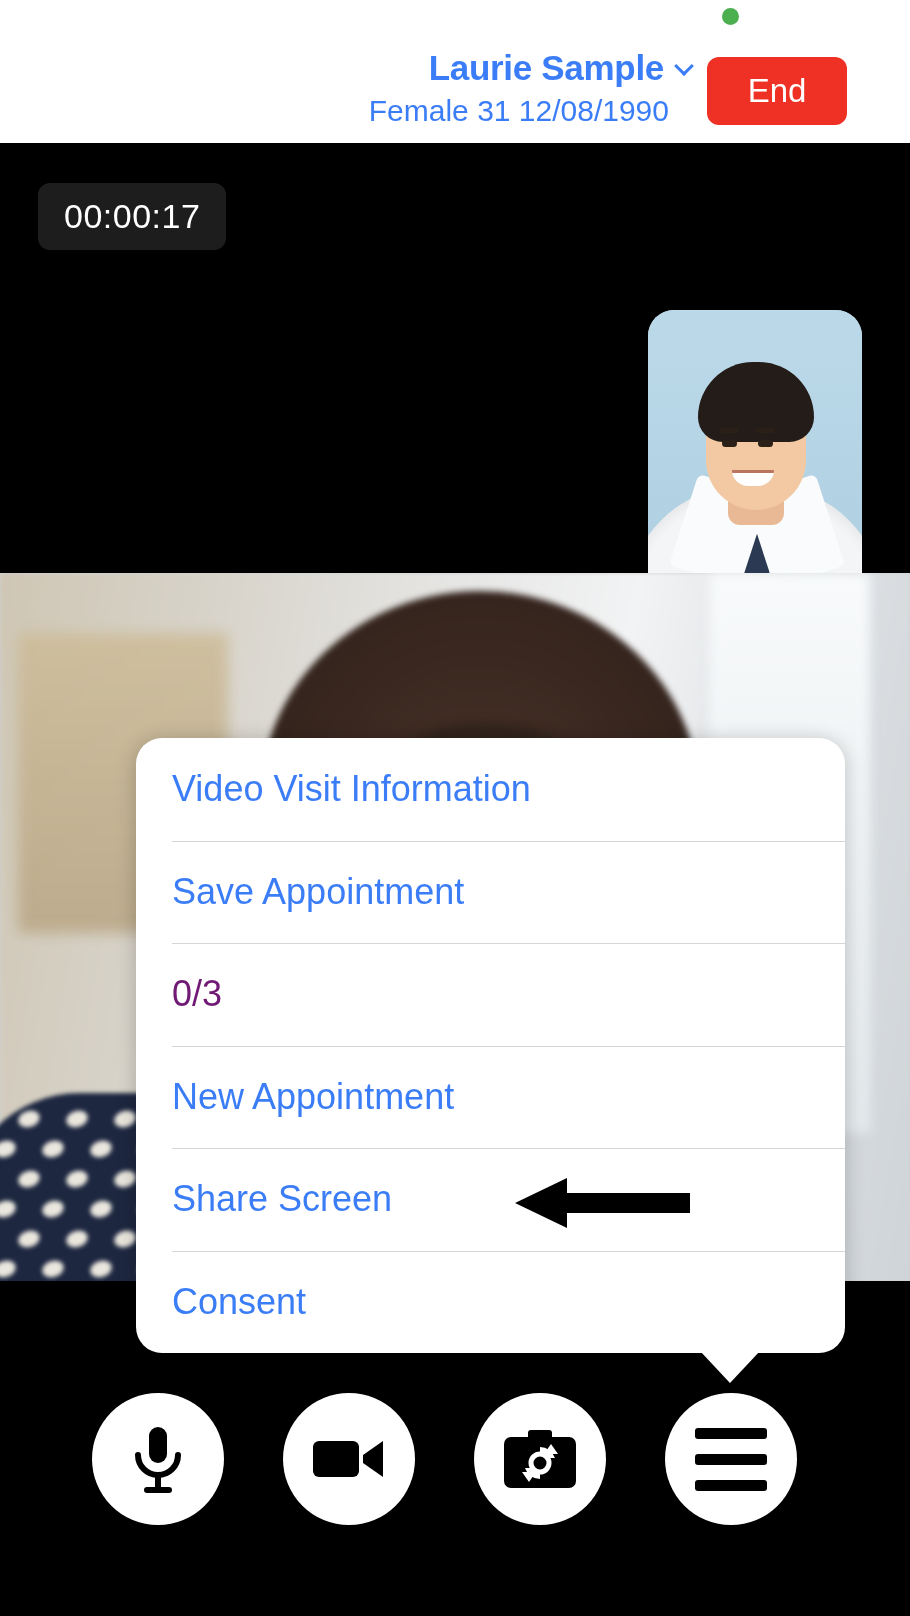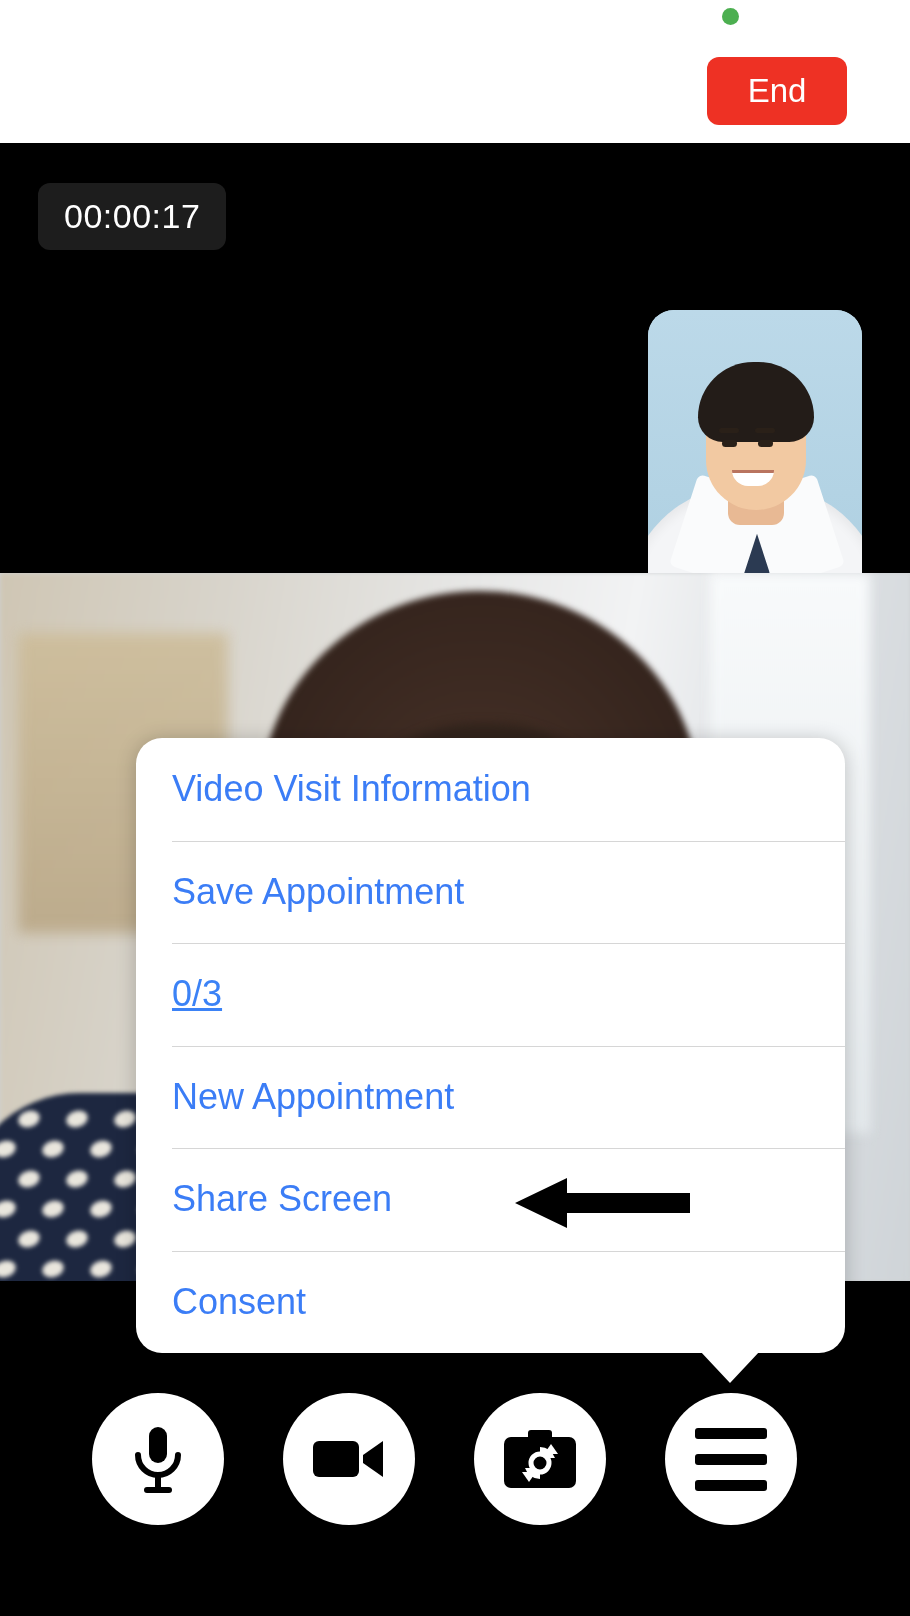--- a/index.html
+++ b/index.html
@@ -172,21 +172,21 @@
   .menu-item {
     position:relative; height:102.5px;
     display:flex; align-items:center; justify-content:flex-start;
     padding:0 36px; cursor:pointer;
   }
   .menu-item + .menu-item::before {
     content:""; position:absolute; left:36px; right:0; top:0;
     height:1px; background:#d6d6d6;
   }
   .menu-label { font-size:36px; color:#3B7DF6; }
-  .menu-badge { font-size:36px; color:#3b82f6; padding-right:30px;text-decoration:underline; }
+  .menu-badge { font-size:36px; color:#701a75; padding-right:30px; }
 
   
   .annot-arrow { position:absolute; left:515px; top:1178px; z-index:12; }
 
   
   .toolbar {
     position:absolute; left:0; top:1281px; width:910px; height:335px;
     background:#000000;
   }
   .tb-btn {
@@ -204,20 +204,27 @@
   .hb-wrap { display:flex; flex-direction:column; gap:15px; }
 </style>
 </head>
 <body>
 
 <div id="app">
 
   <div class="header">
     <div class="status-dot"></div>
 
+    <div class="patient-block">
+      <div class="patient-name-row">
+        <span class="patient-name">Laurie Sample</span>
+        <span class="chevron"></span>
+      </div>
+      <div class="patient-meta">Female 31 12/08/1990</div>
+    </div>
 
     <button class="end-button">End</button>
   </div>
 
   <div class="remote-video">
     <div class="timer-badge">00:00:17</div>
 
     <div class="self-view">
       <div class="sv-bg"></div>
       <div class="sv-coat"></div>

